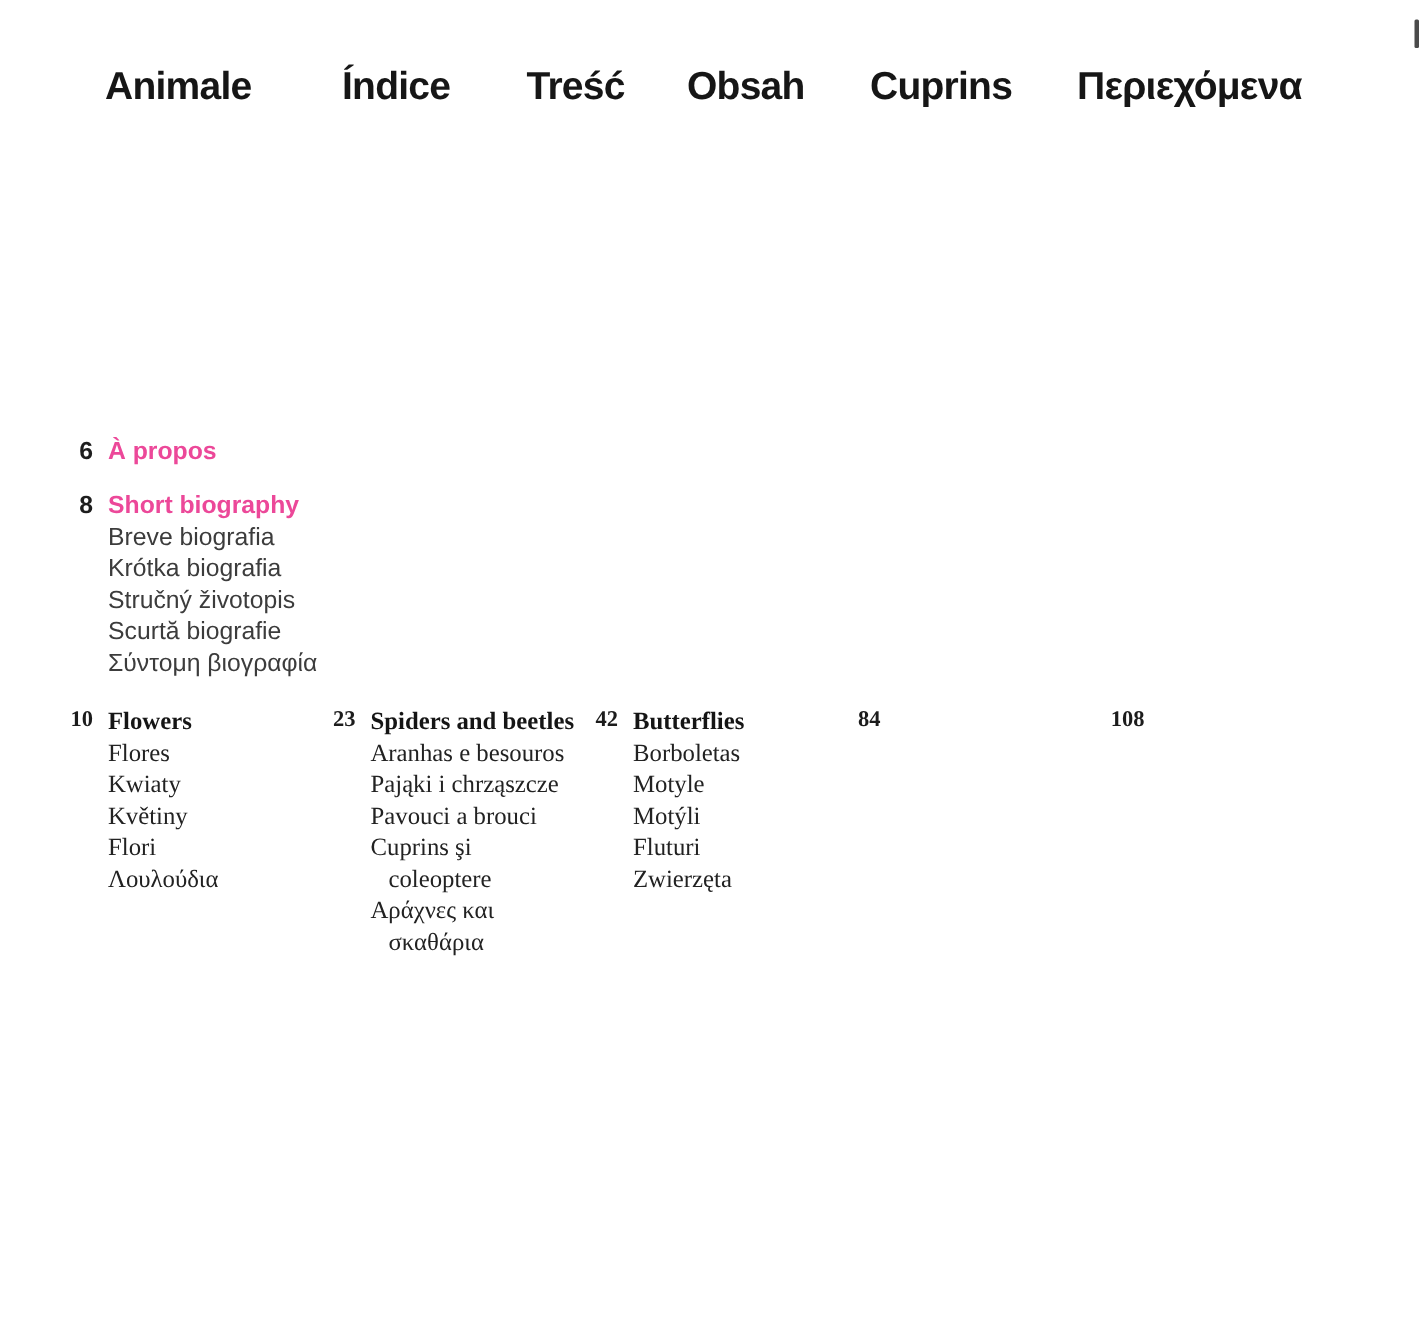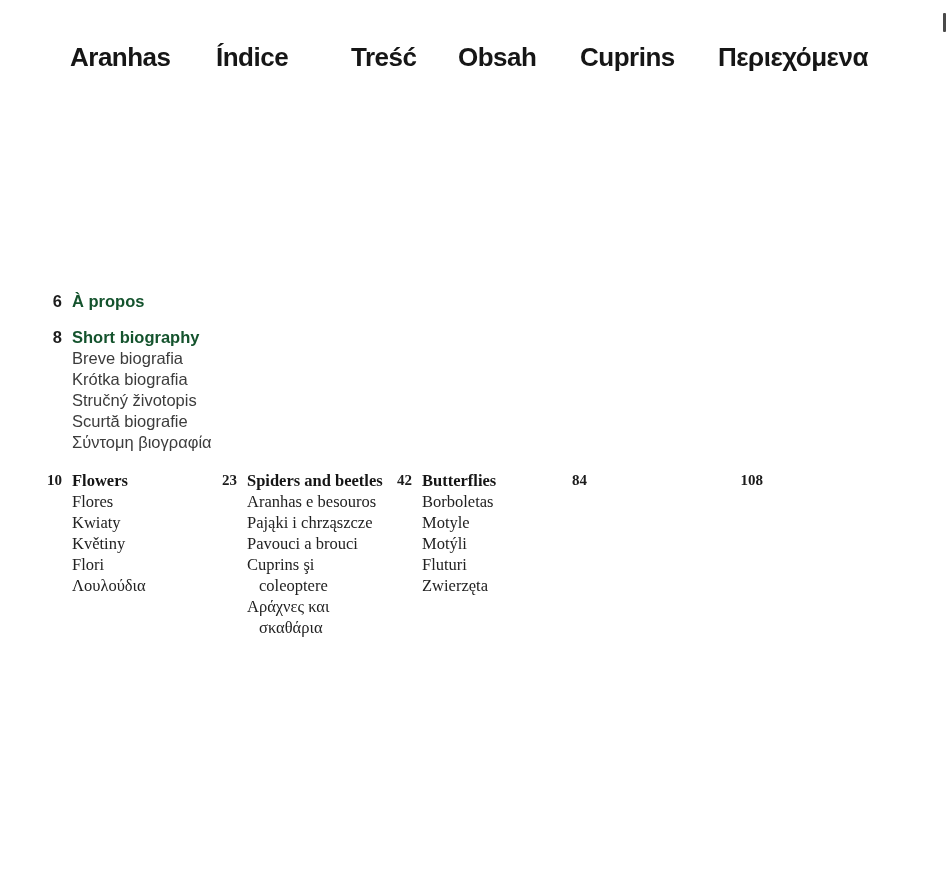--- a/index.html
+++ b/index.html
@@ -16,21 +16,21 @@
     position: absolute;
     top: 42px;
     font-size: 26px;
     font-weight: bold;
     letter-spacing: -0.5px;
     color: #161616;
     white-space: nowrap;
     font-family: "Liberation Sans", sans-serif;
   }
   .h0 { left: 70px; }
-  .h1 { left: 216px; }
+  .h1 { left: 228px; }
   .h2 { left: 351px; }
   .h3 { left: 458px; }
   .h4 { left: 580px; }
   .h5 { left: 718px; }
 
   
   .entry {
     position: absolute;
     display: flex;
     align-items: flex-start;
@@ -41,21 +41,21 @@
     flex: 0 0 36px;
   }
   .entry .lines { margin-left: 10px; }
   .entry p { margin: 0; white-space: nowrap; }
 
   
   .fm { font-family: "Liberation Sans", sans-serif; font-size: 16.5px; line-height: 21px; }
   .fm .num { font-weight: bold; color: #1d1d1d; font-size: 16.5px; }
   .fm .title { font-weight: bold; color: #1d1d1d; }
   .fm p { color: #3c3c3c; }
-  .fm p.title { color: #14532d; }
+  .fm p.title { color: #ec4899; }
   .fm1 { top: 291px; left: 26px; }
   .fm2 { top: 327px; left: 26px; }
 
   
   .chapter { font-family: "Liberation Serif", serif; font-size: 16.5px; line-height: 21px; top: 470px; justify-content: flex-end; }
   .chapter .num {
     font-weight: bold;
     font-size: 15px;
     line-height: 21px;
     color: #1c1c1c;
@@ -78,21 +78,21 @@
     width: 3px;
     height: 19px;
     background: #4a4a4a;
     border-radius: 1px;
   }
 </style>
 </head>
 <body>
 
 <div>
-  <span class="header-item h0">Aranhas</span>
+  <span class="header-item h0">Animale</span>
   <span class="header-item h1">Índice</span>
   <span class="header-item h2">Treść</span>
   <span class="header-item h3">Obsah</span>
   <span class="header-item h4">Cuprins</span>
   <span class="header-item h5">Περιεχόμενα</span>
 </div>
 
 <div class="entry fm fm1">
   <div class="num">6</div>
   <div class="lines">

